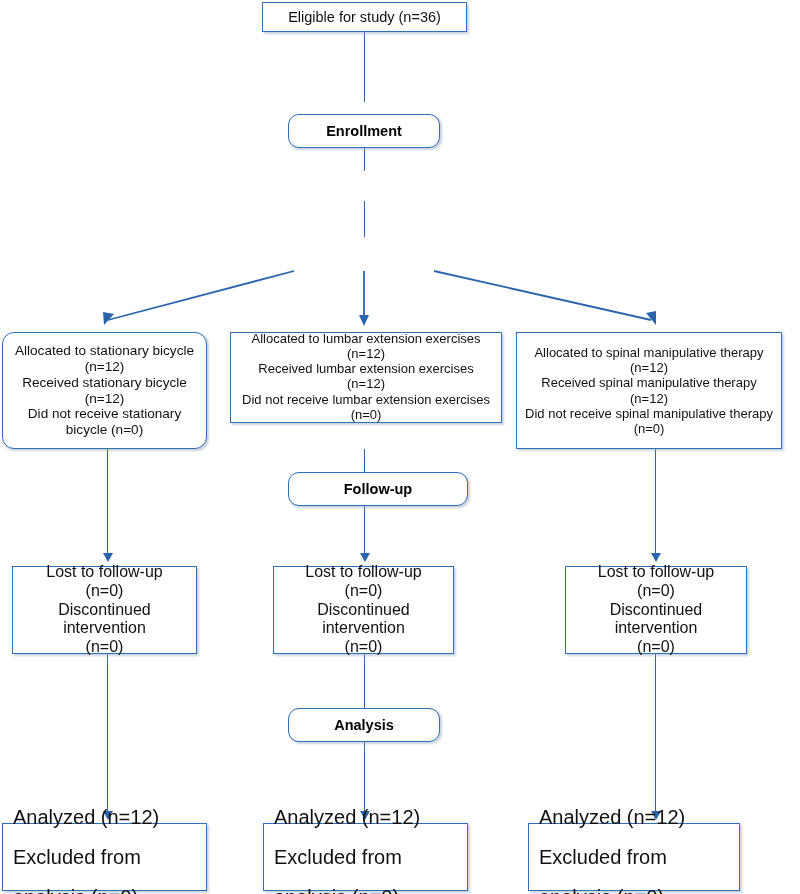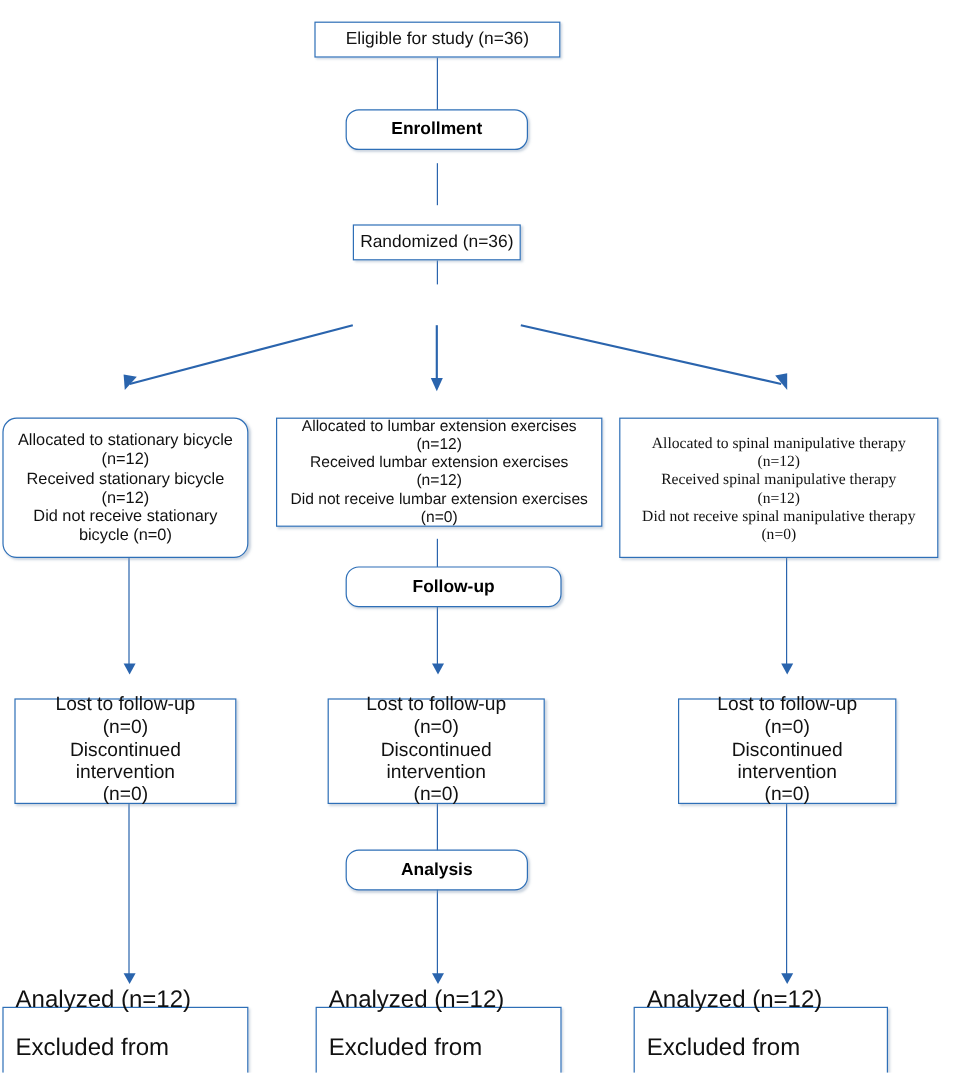--- a/index.html
+++ b/index.html
@@ -26,21 +26,20 @@
     border: 1.6px solid #2e6fb7;
     background: #ffffff;
     display: flex;
     align-items: center;
     justify-content: center;
     text-align: center;
     line-height: 1.17;
     color: #111111;
     z-index: 3;
     box-shadow: 1.5px 1.5px 2px rgba(140,160,185,0.45);
-    margin-top: 16px;
   }
   .box .txt {
     white-space: pre-line;
     padding: 0 4px;
   }
   .box.left-align {
     justify-content: flex-start;
     text-align: left;
   }
   .box.left-align .txt {
@@ -98,29 +97,26 @@
 <body>
 
 <div id="canvas">
 
   <div class="box fs-top" style="left:262px; top:2px; width:205px; height:30px;">
     <span class="txt">Eligible for study (n=36)</span>
   </div>
 
   <div class="vline" style="left:364px; top:32px; height:70px;"></div>
 
-  <div class="stage fs-stage" style="left:288px; top:91px; width:152px; height:34px;">
+  <div class="stage fs-stage" style="left:288px; top:114px; width:152px; height:34px;">
     <span>Enrollment</span>
   </div>
 
   <div class="vline" style="left:364px; top:136px; height:35px;"></div>
 
-  <div class="box fs-top" style="left:294px; top:171px; width:140px; height:30px;">
-    <span class="txt">Randomized (n=36)</span>
-  </div>
 
   <div class="vline" style="left:364px; top:201px; height:36px;"></div>
 
 
   <svg class="diag" style="left:0px; top:265px; width:800px; height:75px;" viewBox="0 0 800 75">
 
     <line x1="294" y1="6" x2="108" y2="55" stroke="#2a64ad" stroke-width="1.8"></line>
     <polygon points="104,60 114,49 103,47" fill="#2a64ad"></polygon>
 
     <line x1="364" y1="6" x2="364" y2="52" stroke="#2a64ad" stroke-width="1.8"></line>
@@ -141,21 +137,21 @@
 
   <div class="box fs-alloc" style="left:230px; top:332px; width:272px; height:91px;align-items:flex-end;">
     <span class="txt">Allocated to lumbar extension exercises
 (n=12)
 Received lumbar extension exercises
 (n=12)
 Did not receive lumbar extension exercises
 (n=0)</span>
   </div>
 
-  <div class="box fs-alloc" style="left:516px; top:332px; width:266px; height:117px;font-family:Liberation Serif, serif;">
+  <div class="box fs-alloc" style="left:516px; top:332px; width:266px; height:117px;">
     <span class="txt">Allocated to spinal manipulative therapy
 (n=12)
 Received spinal manipulative therapy
 (n=12)
 Did not receive spinal manipulative therapy
 (n=0)</span>
   </div>
 
   <div class="vline" style="left:107px; top:449px; height:107px;"></div>
   <div class="arrowhead" style="left:103px; top:553px;"></div>

